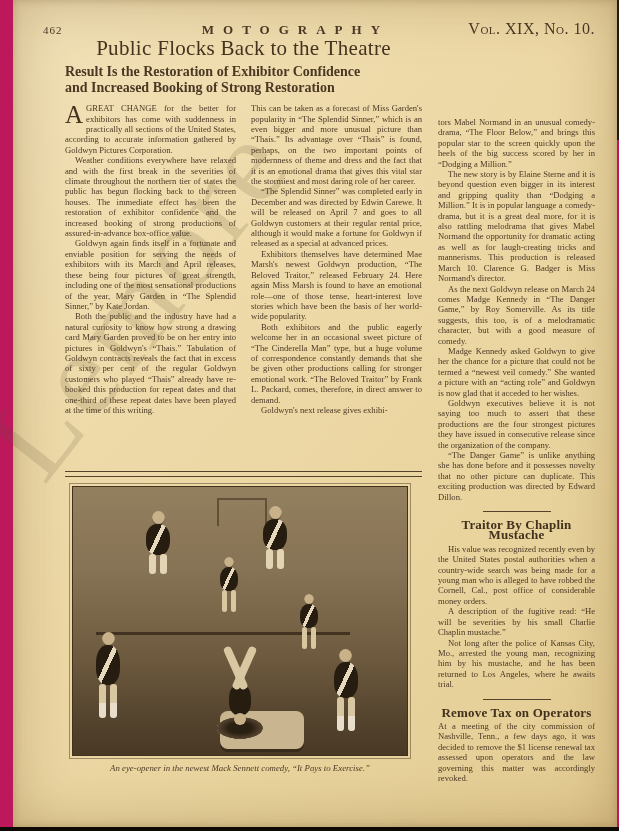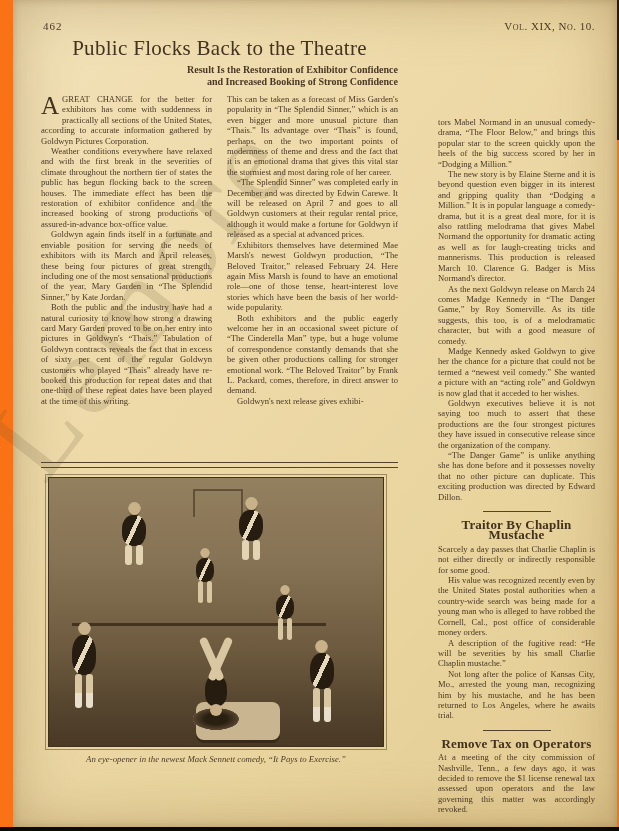--- a/index.html
+++ b/index.html
@@ -1,29 +1,29 @@
 <!DOCTYPE html>
 <html><head>
 <meta charset="utf-8">
 <style>
   html,body{margin:0;padding:0;background:#17120b;}
-  #stage{position:relative;width:619px;height:831px;overflow:hidden;background:#f97316;
+  #stage{position:relative;width:619px;height:831px;overflow:hidden;background:#be185d;
          font-family:"Liberation Serif","DejaVu Serif",serif;color:#4a3824;}
   #paper{position:absolute;left:13px;top:0;width:604px;height:827px;
          background:linear-gradient(130deg,#f2e2b9 0%,#eedaa9 35%,#e9d49e 70%,#e3cb92 100%);
          box-shadow:inset 0 0 60px rgba(120,85,35,.35), inset 0 0 8px rgba(80,55,20,.25);}
   
   .hdr{position:absolute;left:30px;right:22px;top:20px;display:flex;justify-content:space-between;align-items:baseline;}
   .pgnum{font-size:11px;letter-spacing:1px;}
   .journal{font-size:13px;font-weight:bold;letter-spacing:9px;margin-left:60px;}
-  .issue{font-size:11px;letter-spacing:.5px;font-variant:small-caps;}
+  .issue{font-size:16px;letter-spacing:.5px;font-variant:small-caps;}
   
-  .lefttwo{position:absolute;left:28px;top:36px;width:357px;}
+  .lefttwo{position:absolute;left:52px;top:36px;width:357px;}
   .title{font-size:21px;text-align:center;letter-spacing:.3px;color:#44331f;}
-  .subtitle{font-size:10px;font-weight:bold;text-align:right;line-height:1.15;margin-top:3px;color:#4a3824;}
+  .subtitle{font-size:14px;font-weight:bold;text-align:left;line-height:1.15;margin-top:3px;color:#4a3824;}
   .twocols{display:flex;gap:15px;margin-top:7px;height:364px;overflow:hidden;}
   .col{width:171px;font-size:8.6px;line-height:10.4px;text-align:justify;}
   .col p{margin:0;text-indent:10px;}
   .col p.noind{text-indent:0;}
   .dropcap{float:left;font-size:25px;line-height:21px;padding:1px 3px 0 0;font-weight:normal;color:#44331f;}
   
   .dblrule{margin-top:4px;height:4px;border-top:1px solid #55422a;border-bottom:1px solid #55422a;}
   .photo-wrap{margin:9px 14px 0 7px;}
   .photo{position:relative;height:268px;border:1px solid #40301c;outline:1px solid rgba(80,60,35,.5);outline-offset:2px;
          background:linear-gradient(180deg,#93805f 0%,#877355 30%,#6f5c40 62%,#55442e 86%,#493925 100%);overflow:hidden;}
@@ -67,28 +67,29 @@
   .edge-r{position:absolute;right:0;top:0;width:2px;height:140px;background:#241b10;}
 </style>
 </head>
 <body>
 
 <div id="stage">
   <div id="paper">
 
     <div class="hdr">
       <span class="pgnum">462</span>
+      <span class="journal">MOTOGRAPHY</span>
       <span class="issue">Vol. XIX, No. 10.</span>
     </div>
 
     <div class="lefttwo">
       <div class="title">Public Flocks Back to the Theatre</div>
       <div class="subtitle">
         <div>Result Is the Restoration of Exhibitor Confidence</div>
-        <div>and Increased Booking of Strong Confidence</div>
+        <div>and Increased Booking of Strong Restoration</div>
       </div>
 
       <div class="twocols">
         <div class="col">
           <p class="noind"><span class="dropcap">A</span><span>GREAT CHANGE for the better for exhibitors has come with suddenness in practically all sections of the United States, according to accurate information gathered by Goldwyn Pictures Corporation.</span></p>
           <p>Weather conditions everywhere have relaxed and with the first break in the severities of climate throughout the northern tier of states the public has begun flocking back to the screen houses. The immediate effect has been the restoration of exhibitor confidence and the increased booking of strong productions of assured-in-advance box-office value.</p>
           <p>Goldwyn again finds itself in a fortunate and enviable position for serving the needs of exhibitors with its March and April releases, these being four pictures of great strength, including one of the most sensational productions of the year, Mary Garden in “The Splendid Sinner,” by Kate Jordan.</p>
           <p>Both the public and the industry have had a natural curiosity to know how strong a drawing card Mary Garden proved to be on her entry into pictures in Goldwyn's “Thais.”  Tabulation of Goldwyn contracts reveals the fact that in excess of sixty per cent of the regular Goldwyn customers who played “Thais” already have re-booked this production for repeat dates and that one-third of these repeat dates have been played at the time of this writing.</p>
         </div>
         <div class="col">
@@ -172,21 +173,20 @@
     <div class="col3">
       <p class="noind">tors Mabel Normand in an unusual comedy-drama, “The Floor Below,” and brings this popular star to the screen quickly upon the heels of the big success scored by her in “Dodging a Million.”</p>
       <p>The new story is by Elaine Sterne and it is beyond question even bigger in its interest and gripping quality than “Dodging a Million.”  It is in popular language a comedy-drama, but it is a great deal more, for it is also rattling melodrama that gives Mabel Normand the opportunity for dramatic acting as well as for laugh-creating tricks and mannerisms.  This production is released March 10.  Clarence G. Badger is Miss Normand's director.</p>
       <p>As the next Goldwyn release on March 24 comes Madge Kennedy in “The Danger Game,” by Roy Somerville.  As its title suggests, this too, is of a melodramatic character, but with a good measure of comedy.</p>
       <p>Madge Kennedy asked Goldwyn to give her the chance for a picture that could not be termed a “newest veil comedy.”  She wanted a picture with an “acting role” and Goldwyn is now glad that it acceded to her wishes.</p>
       <p>Goldwyn executives believe it is not saying too much to assert that these productions are the four strongest pictures they have issued in consecutive release since the organization of the company.</p>
       <p>“The Danger Game” is unlike anything she has done before and it possesses novelty that no other picture can duplicate.  This exciting production was directed by Edward Dillon.</p>
 
       <div class="secdiv"></div>
       <div class="sechead">Traitor By Chaplin Mustache</div>
-      <p class="noind">Scarcely a day passes that Charlie Chaplin is not either directly or indirectly responsible for some good.</p>
       <p>His value was recognized recently even by the United States postal authorities when a country-wide search was being made for a young man who is alleged to have robbed the Cornell, Cal., post office of considerable money orders.</p>
       <p>A description of the fugitive read: “He will be severities by his small Charlie Chaplin mustache.”</p>
       <p>Not long after the police of Kansas City, Mo., arrested the young man, recognizing him by his mustache, and he has been returned to Los Angeles, where he awaits trial.</p>
 
       <div class="secdiv"></div>
       <div class="sechead">Remove Tax on Operators</div>
       <p class="noind">At a meeting of the city commission of Nashville, Tenn., a few days ago, it was decided to remove the $1 license renewal tax assessed upon operators and the law governing this matter was accordingly revoked.</p>
     </div>
 
     <div class="wm">Lemore</div>

